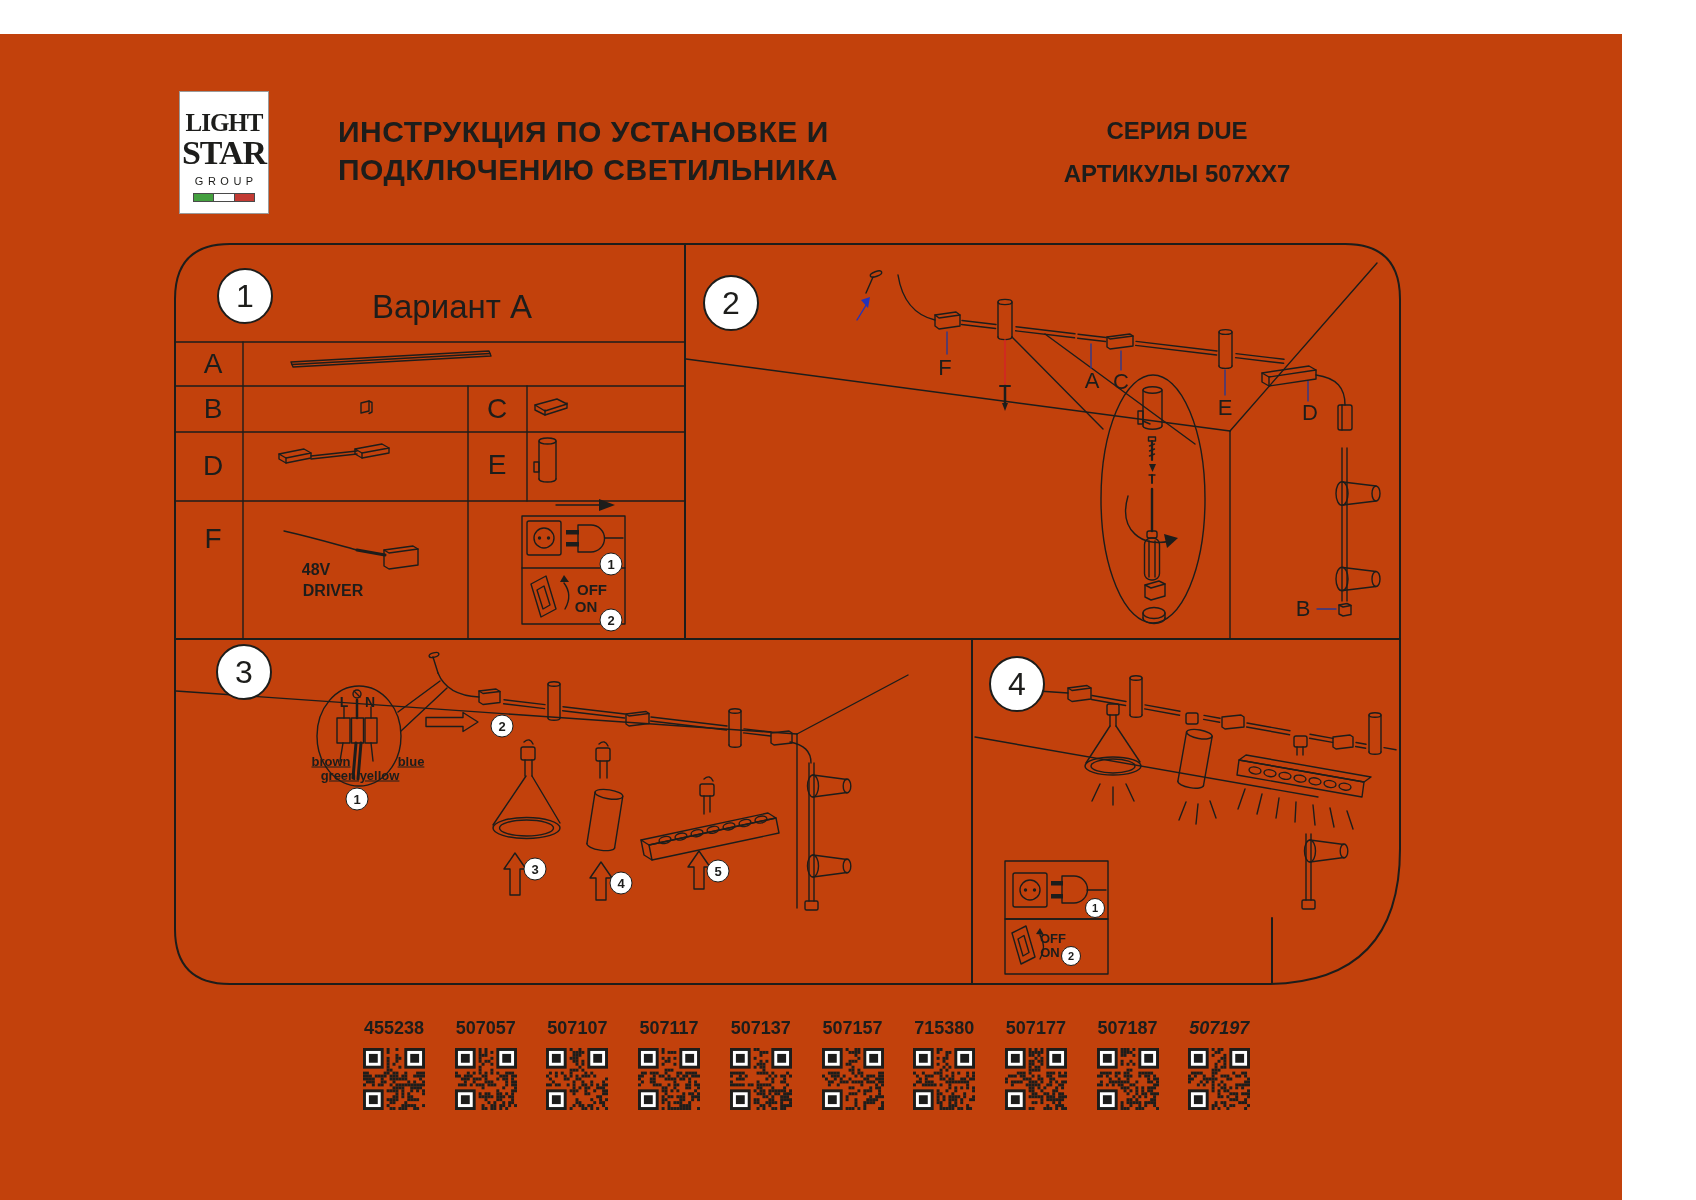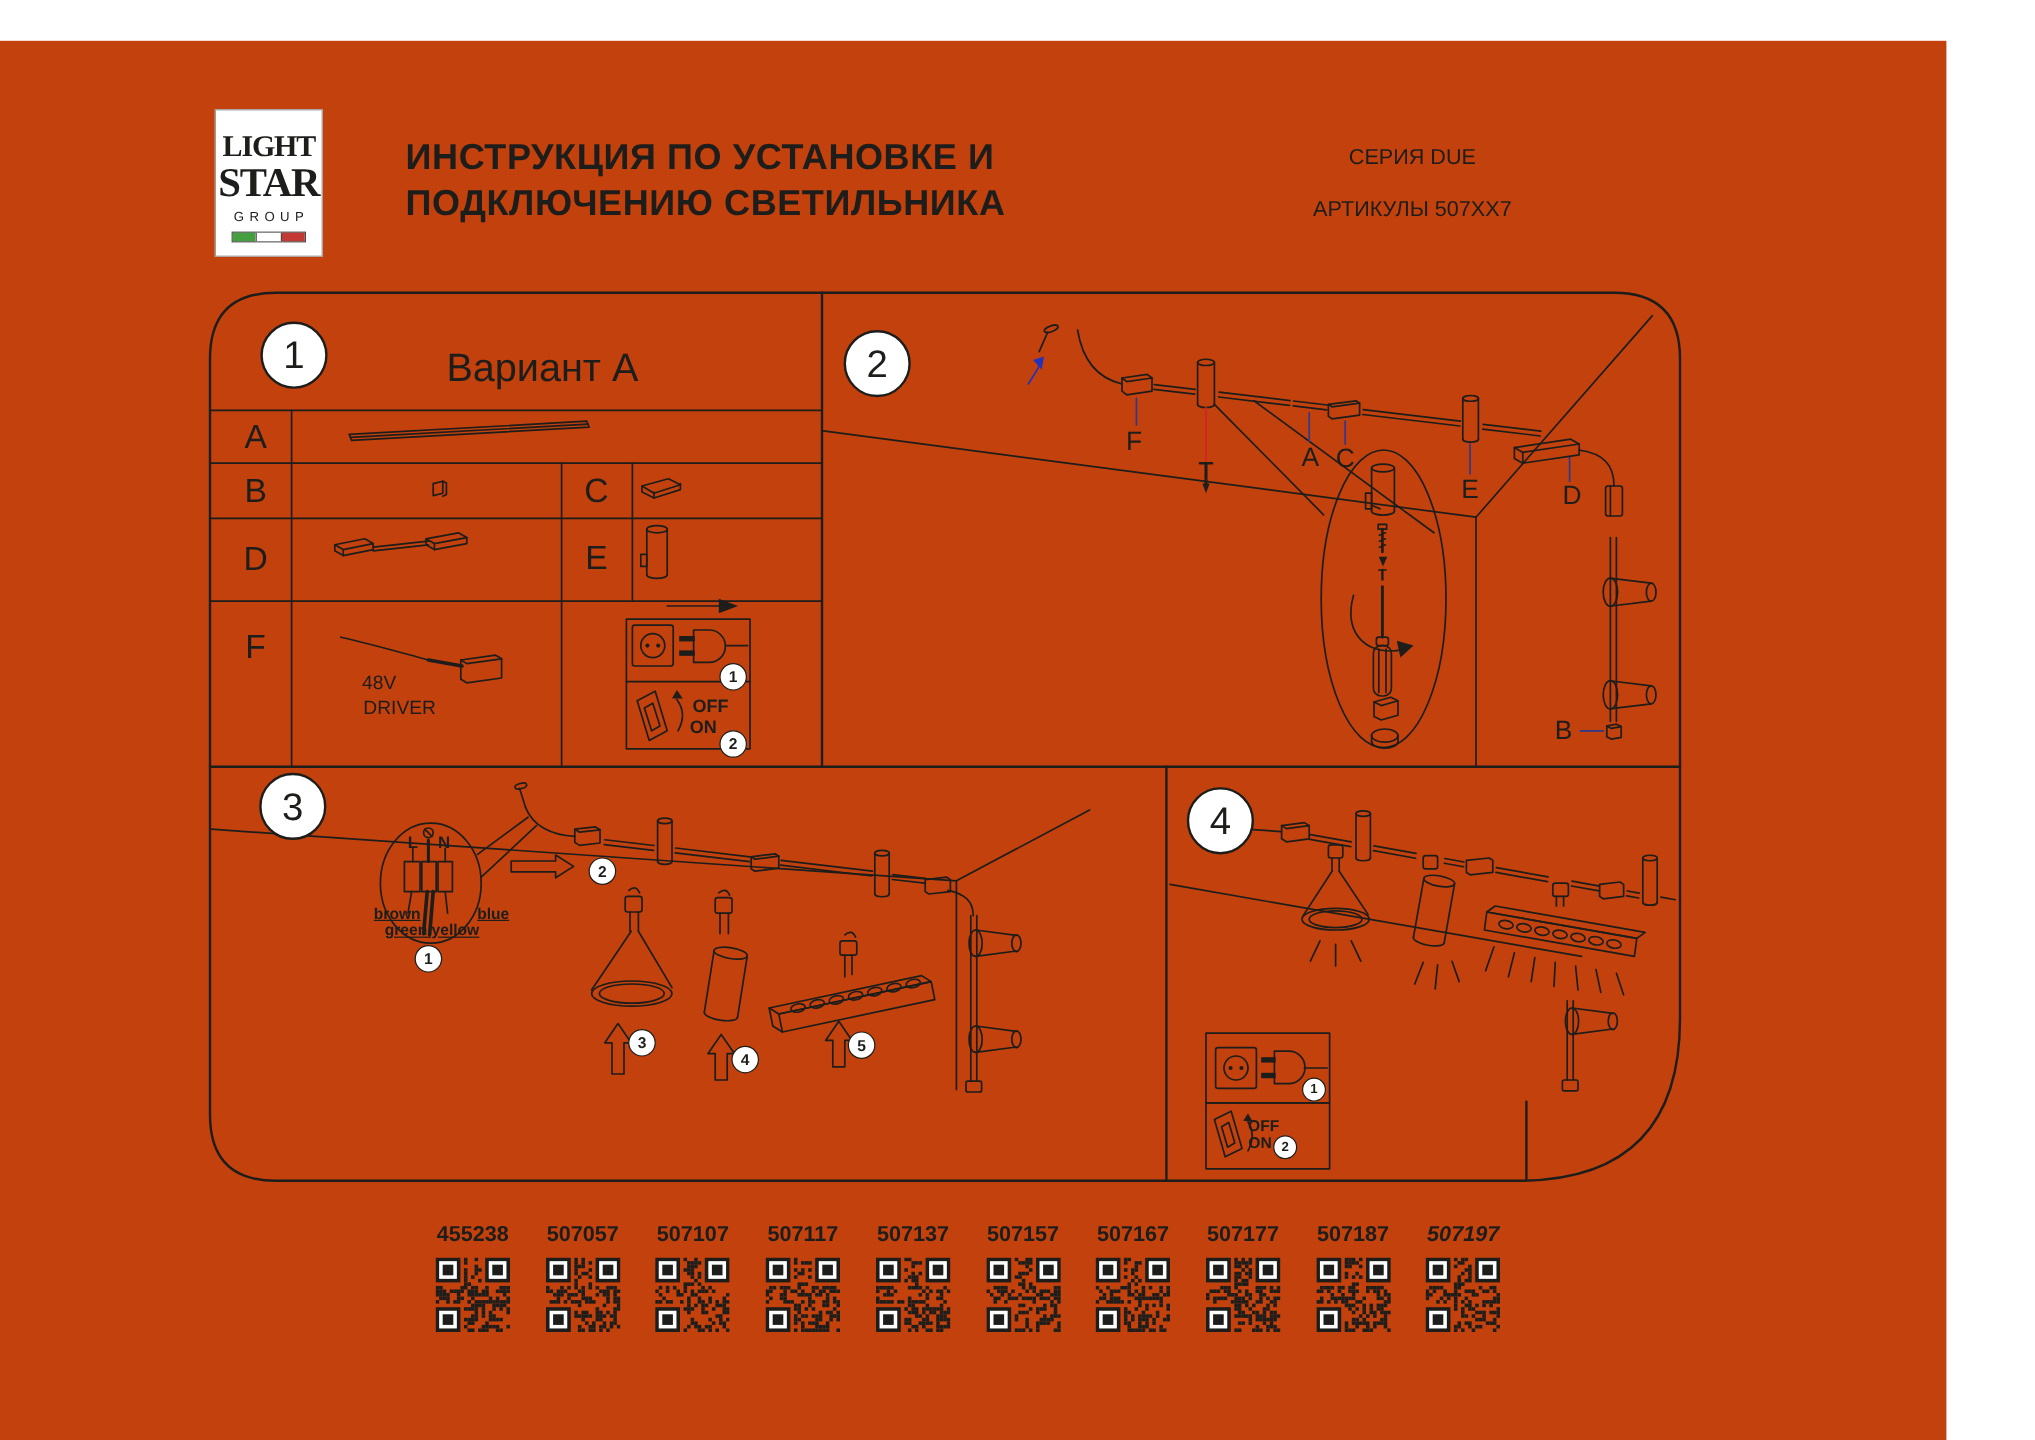--- a/index.html
+++ b/index.html
@@ -7,25 +7,25 @@
          font-family:"Liberation Sans",sans-serif;color:#1d1d1b;overflow:hidden;margin-top:34px;}
   svg.art{position:absolute;left:0;top:0;}
   .ctr{position:absolute;transform:translate(-50%,-50%);white-space:nowrap;line-height:1;}
   .lft{position:absolute;transform:translateY(-50%);white-space:nowrap;line-height:1;}
   .circ{position:absolute;transform:translate(-50%,-50%);border:2px solid #1d1d1b;border-radius:50%;
         display:flex;align-items:center;justify-content:center;line-height:1;background:#fff;}
   .circ.big{width:52px;height:52px;font-size:32px;font-weight:400;}
   .circ.sm{width:21px;height:21px;font-size:13px;font-weight:700;border-width:1.5px;}
   .circ.xs{width:18px;height:18px;font-size:11px;font-weight:700;border-width:1.5px;}
   .title{font-size:30px;font-weight:700;letter-spacing:.5px;}
-  .hdr2{font-size:18px;font-weight:400;}
+  .hdr2{font-size:24px;font-weight:700;}
   .ptitle{font-size:33px;font-weight:400;}
   .letter{font-size:28px;font-weight:400;}
   .p2lab{font-size:22px;font-weight:400;}
-  .small-b{font-size:16px;font-weight:400;}
+  .small-b{font-size:16px;font-weight:700;}
   .onoff1{font-size:15px;font-weight:700;}
   .onoff4{font-size:13px;font-weight:700;}
   .wire{font-size:13px;font-weight:700;text-decoration:underline;}
   .ln{font-size:14px;font-weight:700;}
   .logo-box{position:absolute;left:179px;top:57px;width:88px;height:121px;border:1px solid #9a9a9a;background:#fff;}
   .logo-box .l1{position:absolute;left:50%;top:31px;transform:translate(-50%,-50%);
      font-family:"Liberation Serif",serif;font-weight:700;font-size:25px;letter-spacing:-1px;}
   .logo-box .l2{position:absolute;left:50%;top:61px;transform:translate(-50%,-50%);
      font-family:"Liberation Serif",serif;font-weight:700;font-size:34px;letter-spacing:-1px;}
   .logo-box .l3{position:absolute;left:50%;top:89px;transform:translate(-50%,-50%);
@@ -1244,21 +1244,21 @@
             <rect x="24" y="60" width="3" height="3" fill="#1d1d1b"></rect>
             <rect x="27" y="60" width="3" height="3" fill="#1d1d1b"></rect>
             <rect x="30" y="60" width="3" height="3" fill="#1d1d1b"></rect>
             <rect x="36" y="60" width="3" height="3" fill="#1d1d1b"></rect>
             <rect x="42" y="60" width="3" height="3" fill="#1d1d1b"></rect>
             <rect x="57" y="60" width="3" height="3" fill="#1d1d1b"></rect>
             <rect x="60" y="60" width="3" height="3" fill="#1d1d1b"></rect>
           </svg></div>
       </div>
       <div class="article-col" style="left: 944.2px;">
-        <div class="article-num">507167</div>
+        <div class="article-num">715380</div>
         <div class="qr"><svg width="62" height="62" viewBox="0 0 63 63">
             <rect x="0" y="0" width="21" height="21" fill="#1d1d1b"></rect>
             <rect x="3" y="3" width="15" height="15" fill="#fff"></rect>
             <rect x="6" y="6" width="9" height="9" fill="#1d1d1b"></rect>
             <rect x="42" y="0" width="21" height="21" fill="#1d1d1b"></rect>
             <rect x="45" y="3" width="15" height="15" fill="#fff"></rect>
             <rect x="48" y="6" width="9" height="9" fill="#1d1d1b"></rect>
             <rect x="0" y="42" width="21" height="21" fill="#1d1d1b"></rect>
             <rect x="3" y="45" width="15" height="15" fill="#fff"></rect>
             <rect x="6" y="48" width="9" height="9" fill="#1d1d1b"></rect>

